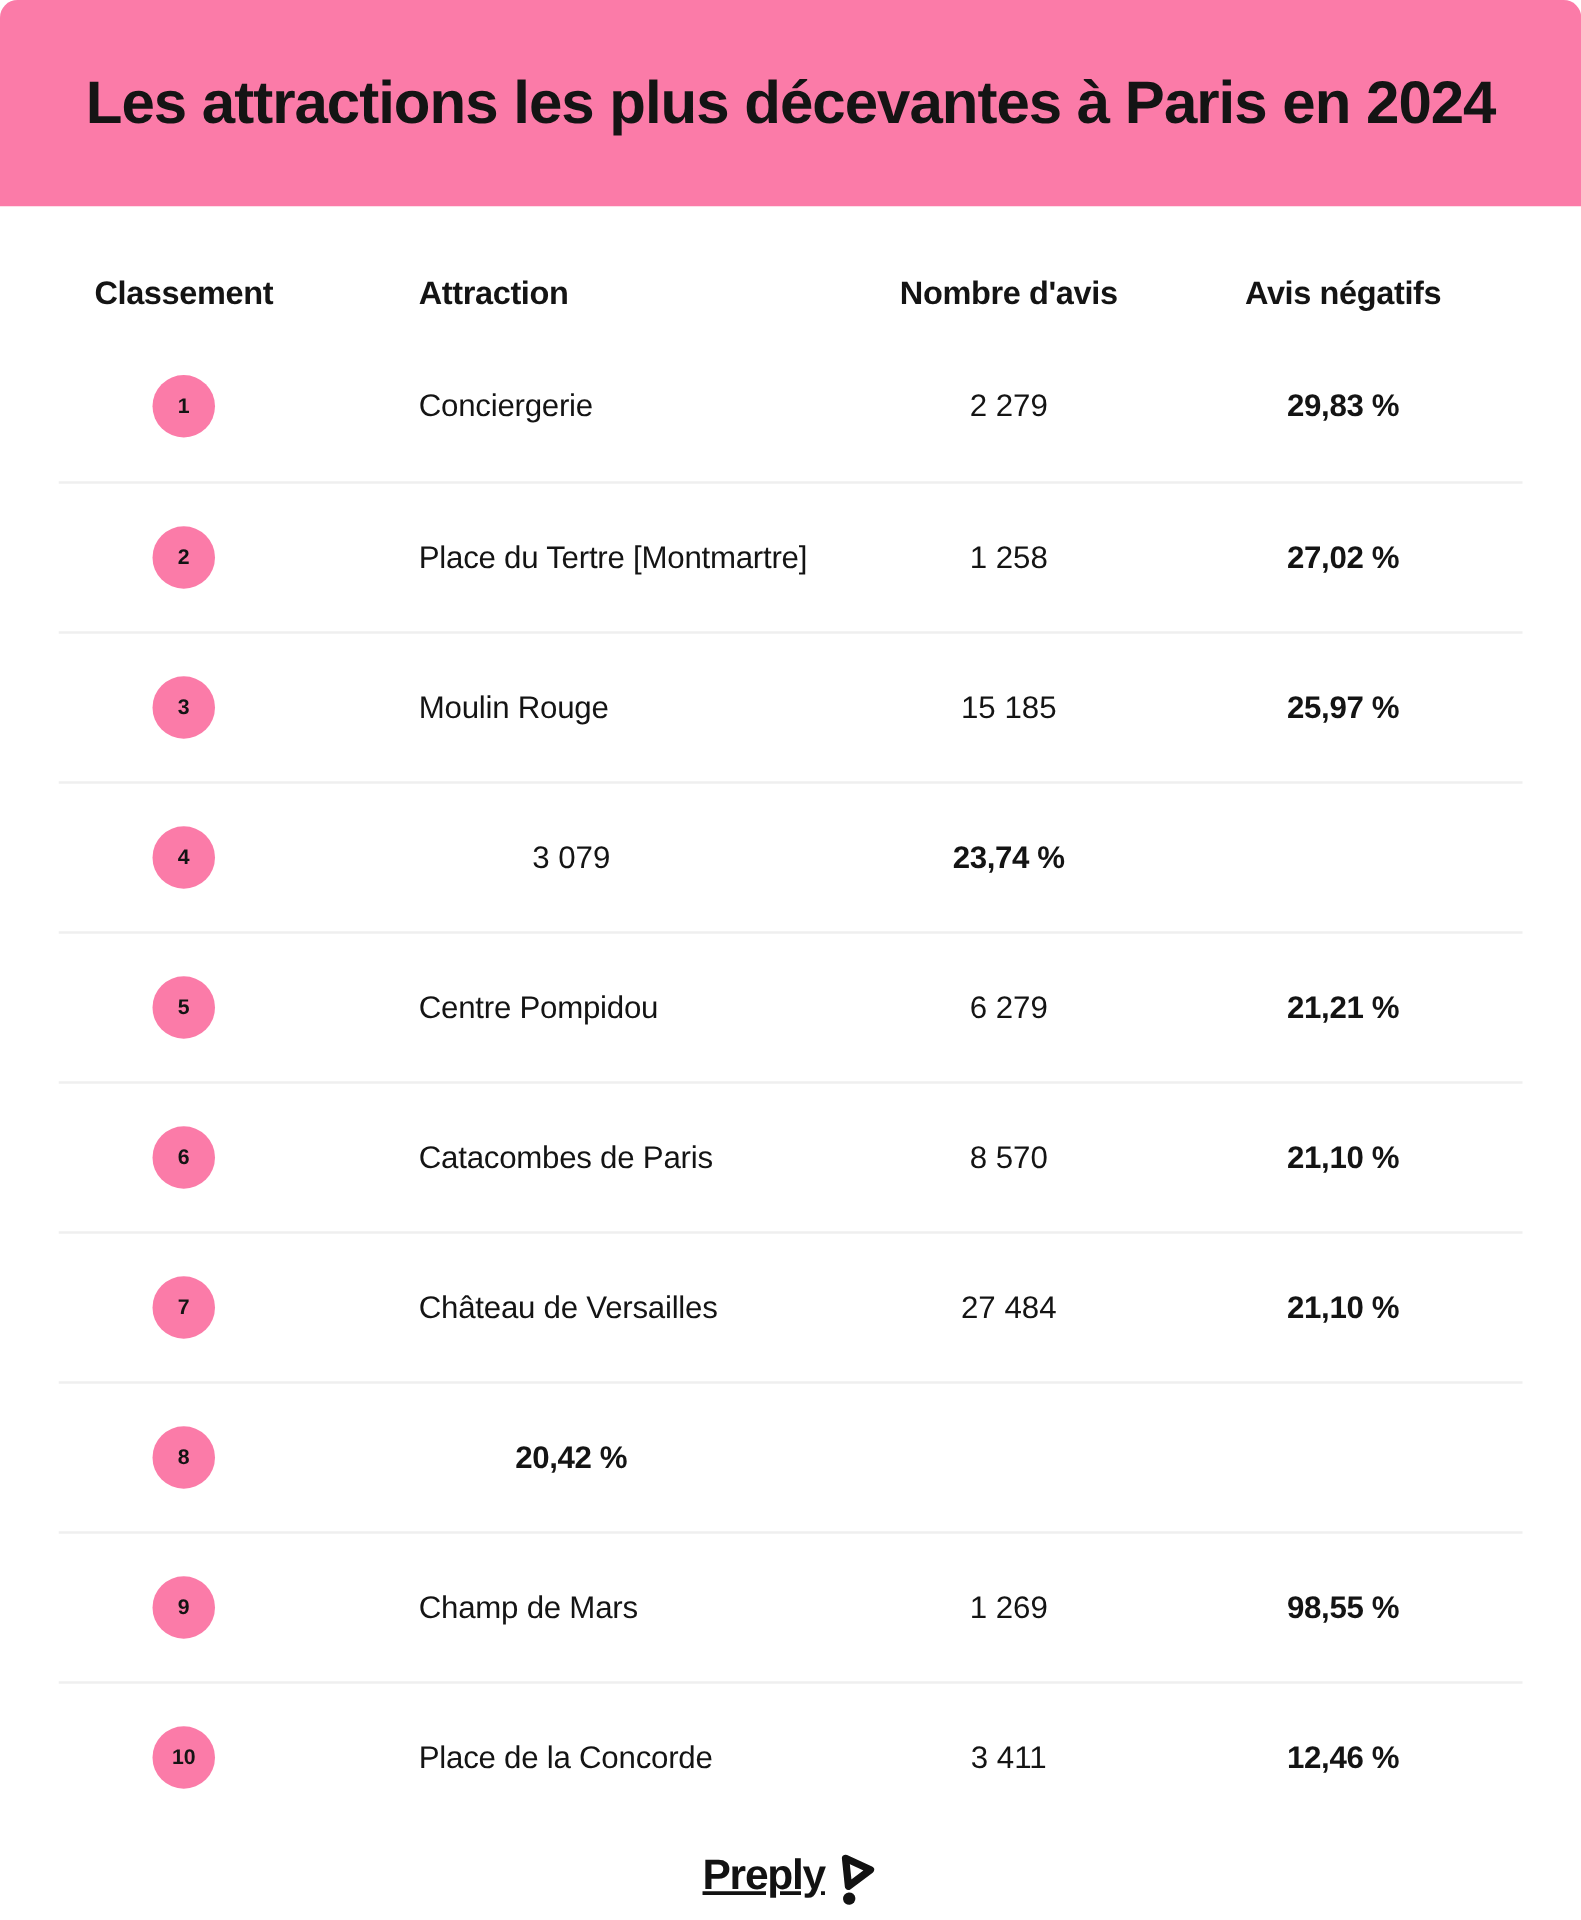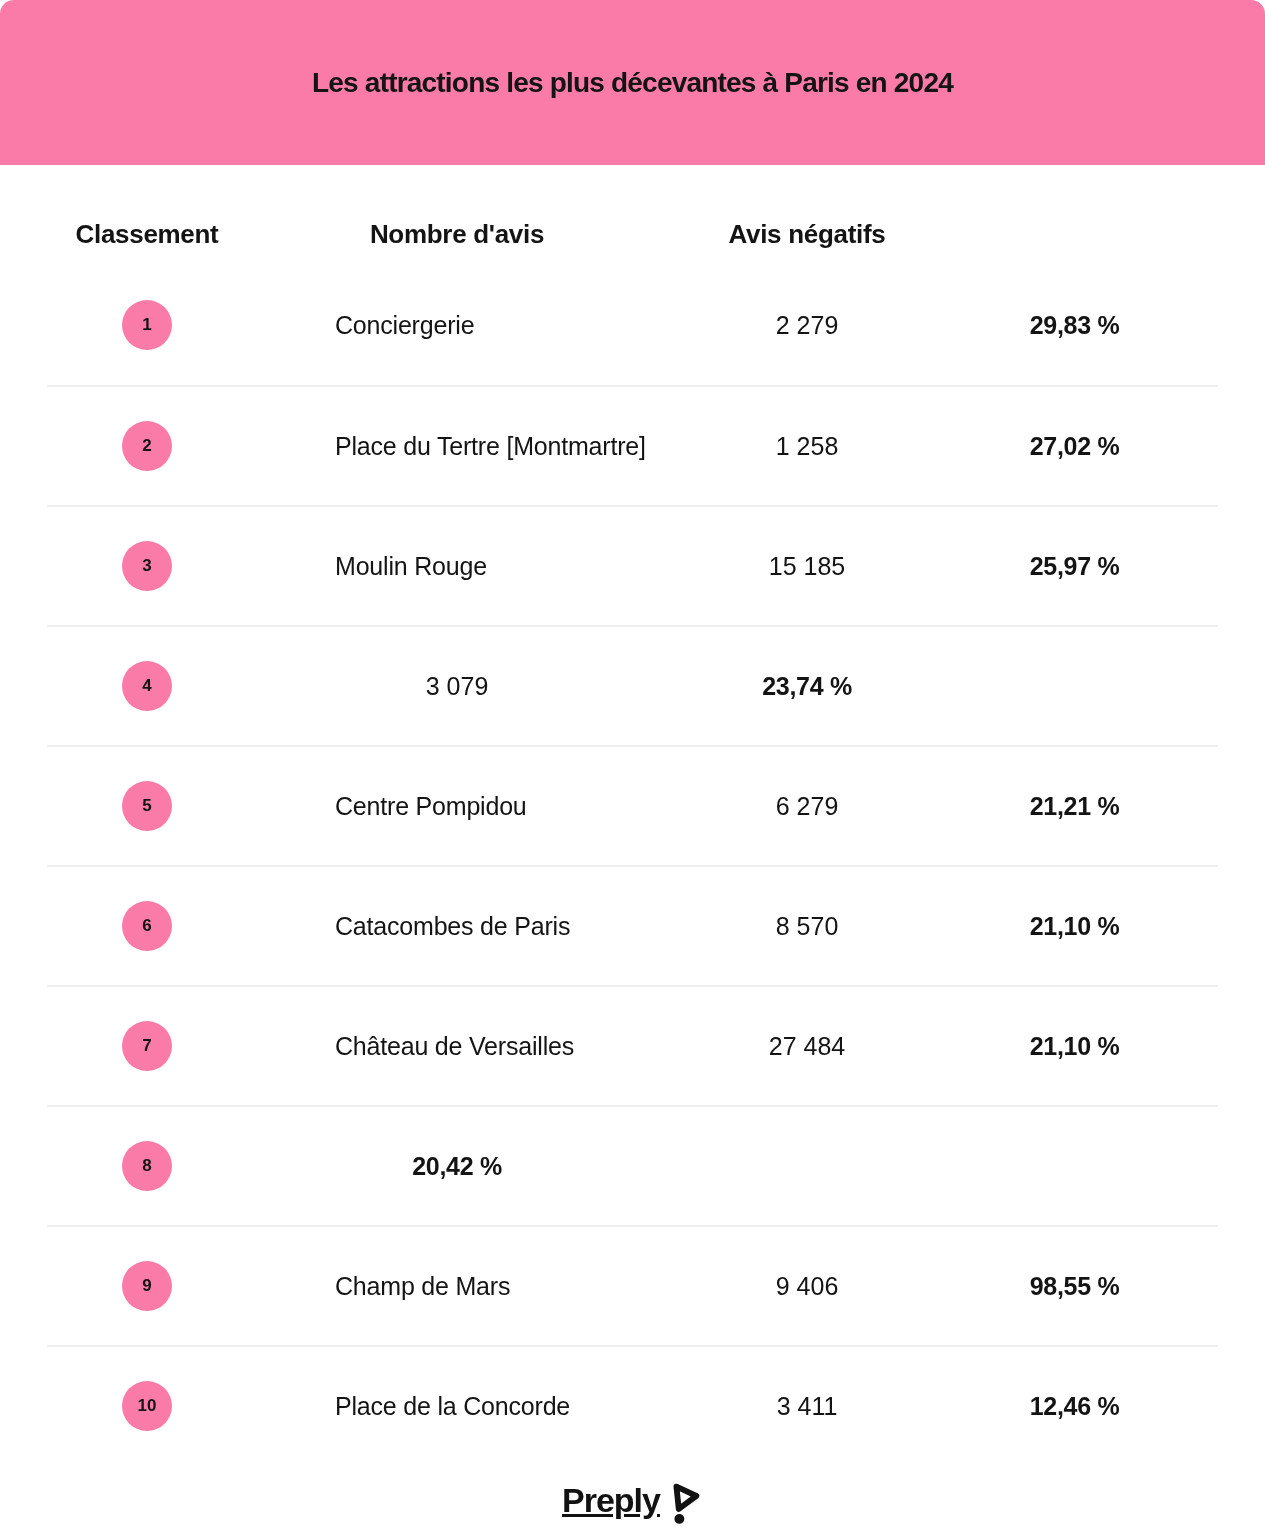--- a/index.html
+++ b/index.html
@@ -18,21 +18,21 @@
   .banner {
     height: 165px;
     background: #FB7BA8;
     border-radius: 14px 14px 0 0;
     display: flex;
     align-items: center;
     justify-content: center;
   }
   .banner h1 {
     margin: 0;
-    font-size: 28px;
+    font-size: 48px;
     font-weight: bold;
     letter-spacing: -0.8px;
     color: #141414;
   }
   
   .table {
     padding: 0 47px;
   }
   .grid-cols {
     display: grid;
@@ -104,20 +104,21 @@
 </head>
 <body>
 
 <div class="banner">
   <h1>Les attractions les plus décevantes à Paris en 2024</h1>
 </div>
 
 <div class="table">
   <div class="thead grid-cols">
     <div class="c1">Classement</div>
+    <div class="c2">Attraction</div>
     <div class="c3">Nombre d'avis</div>
     <div class="c4">Avis négatifs</div>
   </div>
   <div>
   <div class="row grid-cols">
     <div class="rank-cell c1">
       <div class="rank-circle">1</div>
     </div>
     <div class="attraction c2">Conciergerie</div>
     <div class="reviews c3">2 279</div>
@@ -182,21 +183,21 @@
       <div class="rank-circle">8</div>
     </div>
     <div class="negative c4">20,42 %</div>
   </div>
 
   <div class="row grid-cols">
     <div class="rank-cell c1">
       <div class="rank-circle">9</div>
     </div>
     <div class="attraction c2">Champ de Mars</div>
-    <div class="reviews c3">9 406</div>
+    <div class="reviews c3">1 269</div>
     <div class="negative c4">98,55 %</div>
   </div>
 
   <div class="row grid-cols">
     <div class="rank-cell c1">
       <div class="rank-circle">10</div>
     </div>
     <div class="attraction c2">Place de la Concorde</div>
     <div class="reviews c3">3 411</div>
     <div class="negative c4">12,46 %</div>

